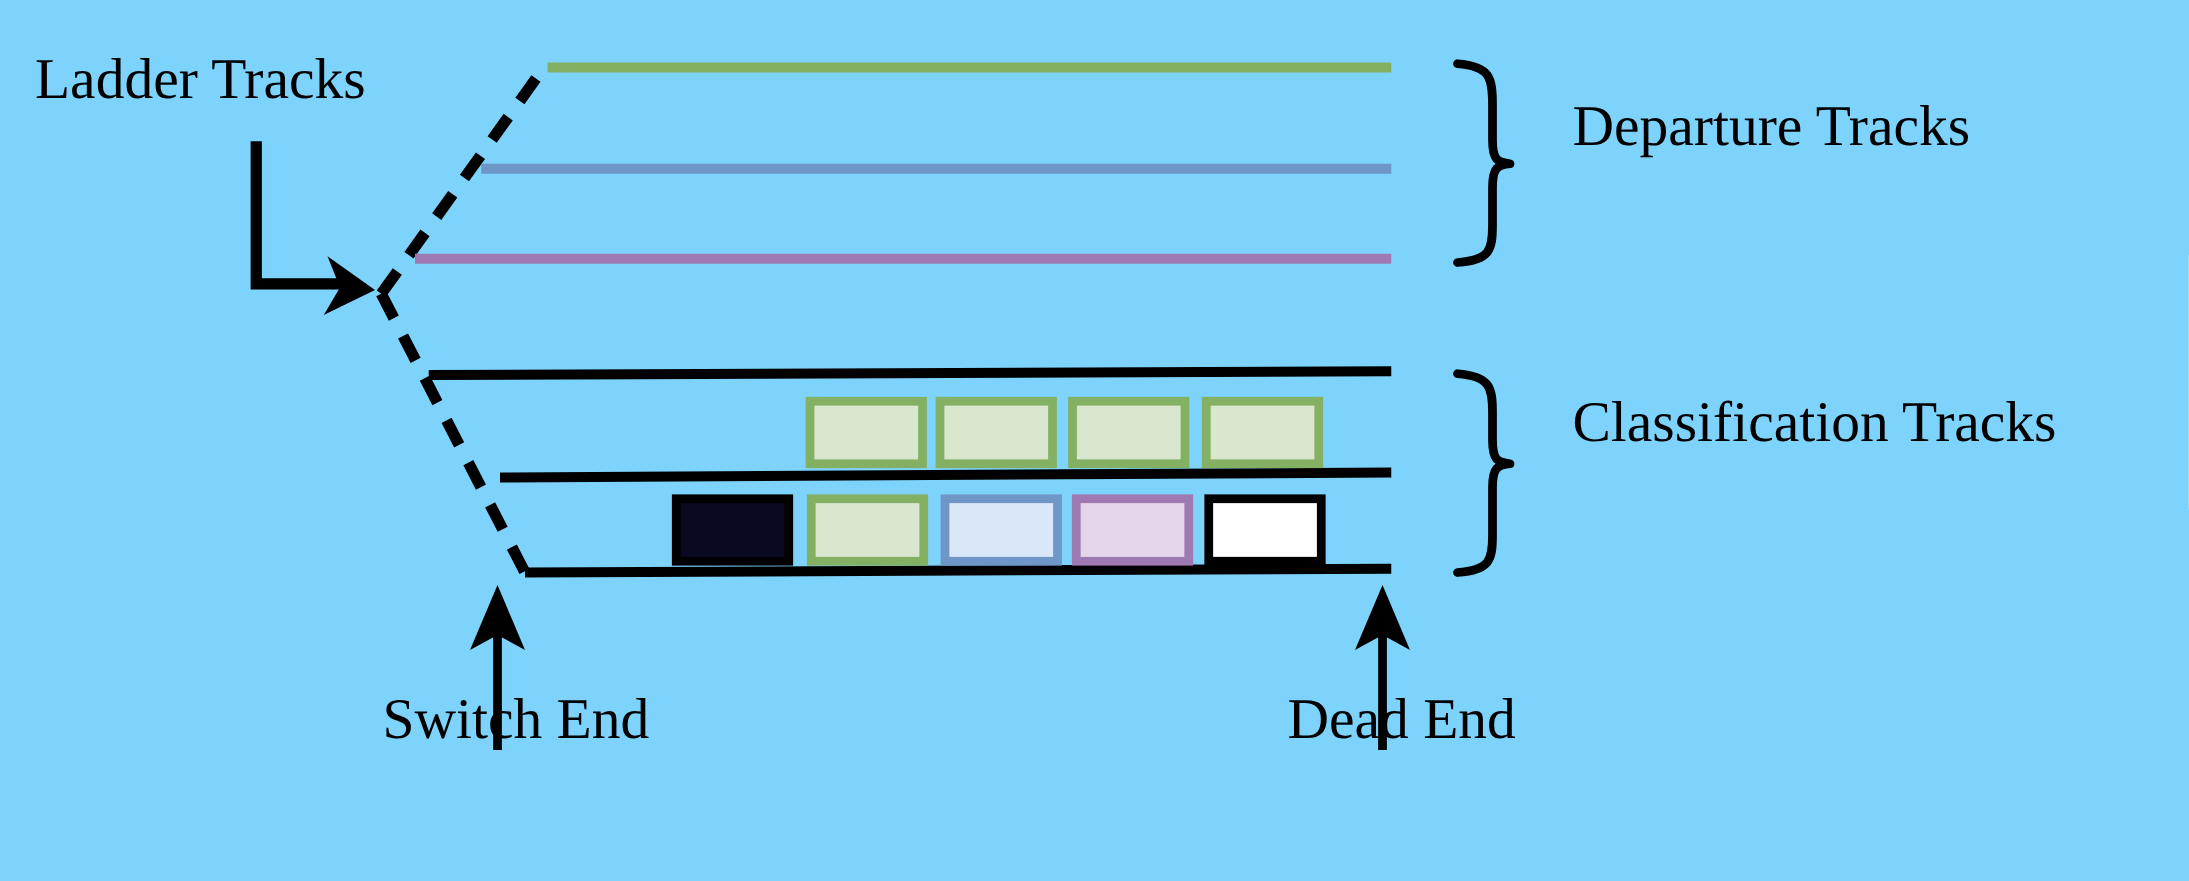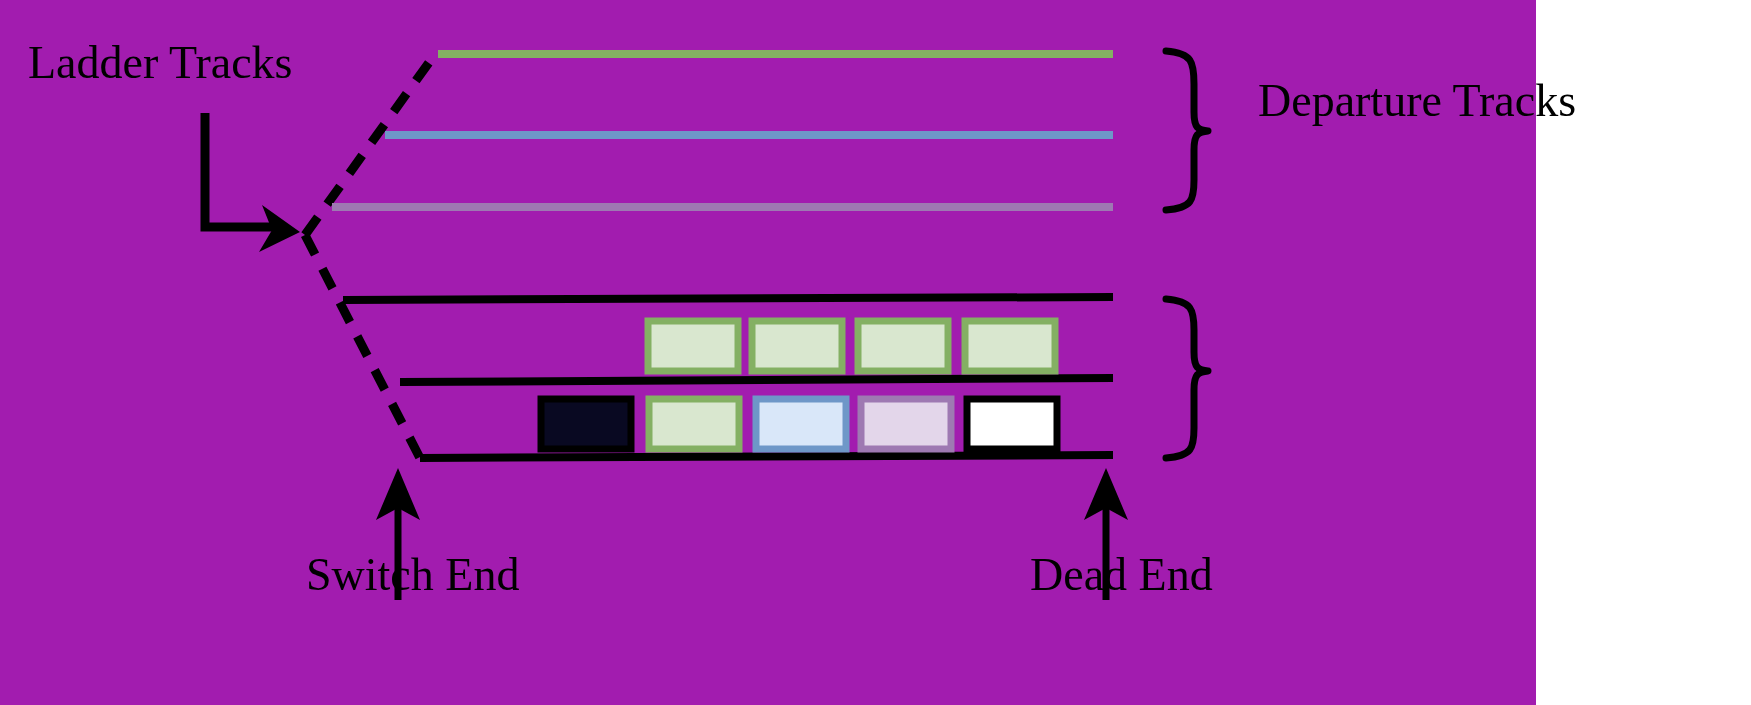--- a/index.html
+++ b/index.html
@@ -8,23 +8,23 @@
     background: #ffffff;
   }
   body {
     width: 1751px;
     height: 705px;
     font-family: "Liberation Serif", "DejaVu Serif", serif;
     overflow: hidden;
   }
   #diagram-root {
     position: relative;
-    width: 1536px;
+    width: 1751px;
     height: 705px;
-    background: #a21caf;
+    background: #7dd3fc;
   }
   svg#yard-svg {
     position: absolute;
     top: 0;
     left: 0;
     width: 1751px;
     height: 705px;
     display: block;
   }
   .diag-label-el {
@@ -116,18 +116,19 @@
       <line x1="1106" y1="600" x2="1106" y2="490" stroke="#000000" stroke-width="7"></line>
       <polygon points="1106,468 1084,520 1106,508 1128,520" fill="#000000" stroke="none"></polygon>
     </g>
 
   </svg>
 
   <div class="diag-label-el" id="label-ladder-tracks">Ladder Tracks</div>
 
   <div class="diag-label-el" id="label-departure-tracks">Departure Tracks</div>
 
+  <div class="diag-label-el" id="label-classification-tracks">Classification Tracks</div>
 
   <div class="diag-label-el" id="label-switch-end">Switch End</div>
 
   <div class="diag-label-el" id="label-dead-end">Dead End</div>
 
 </div>
 
 </body></html>

